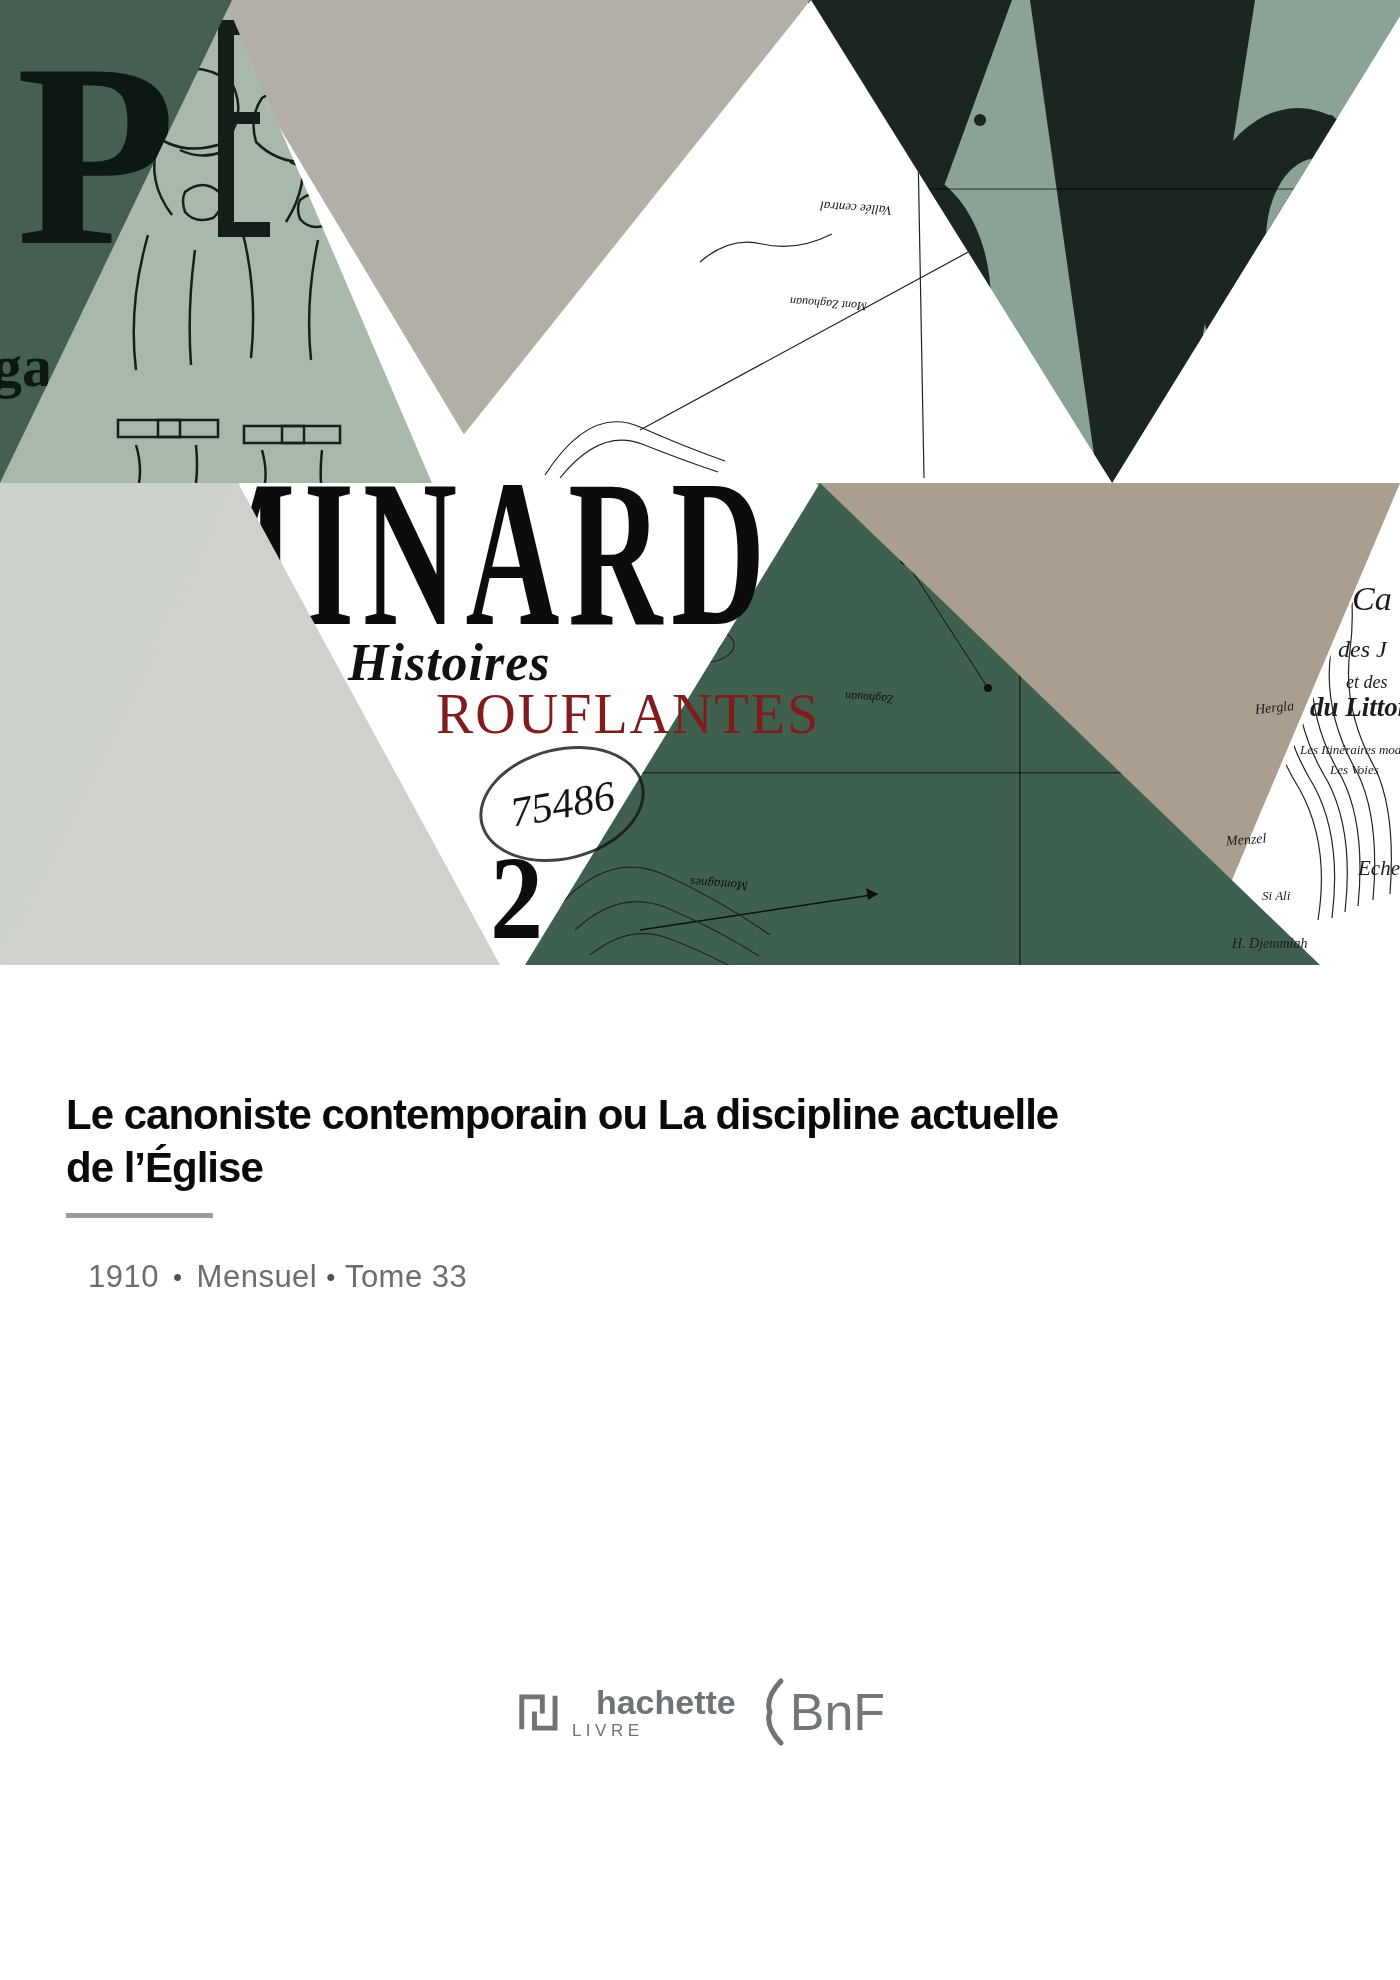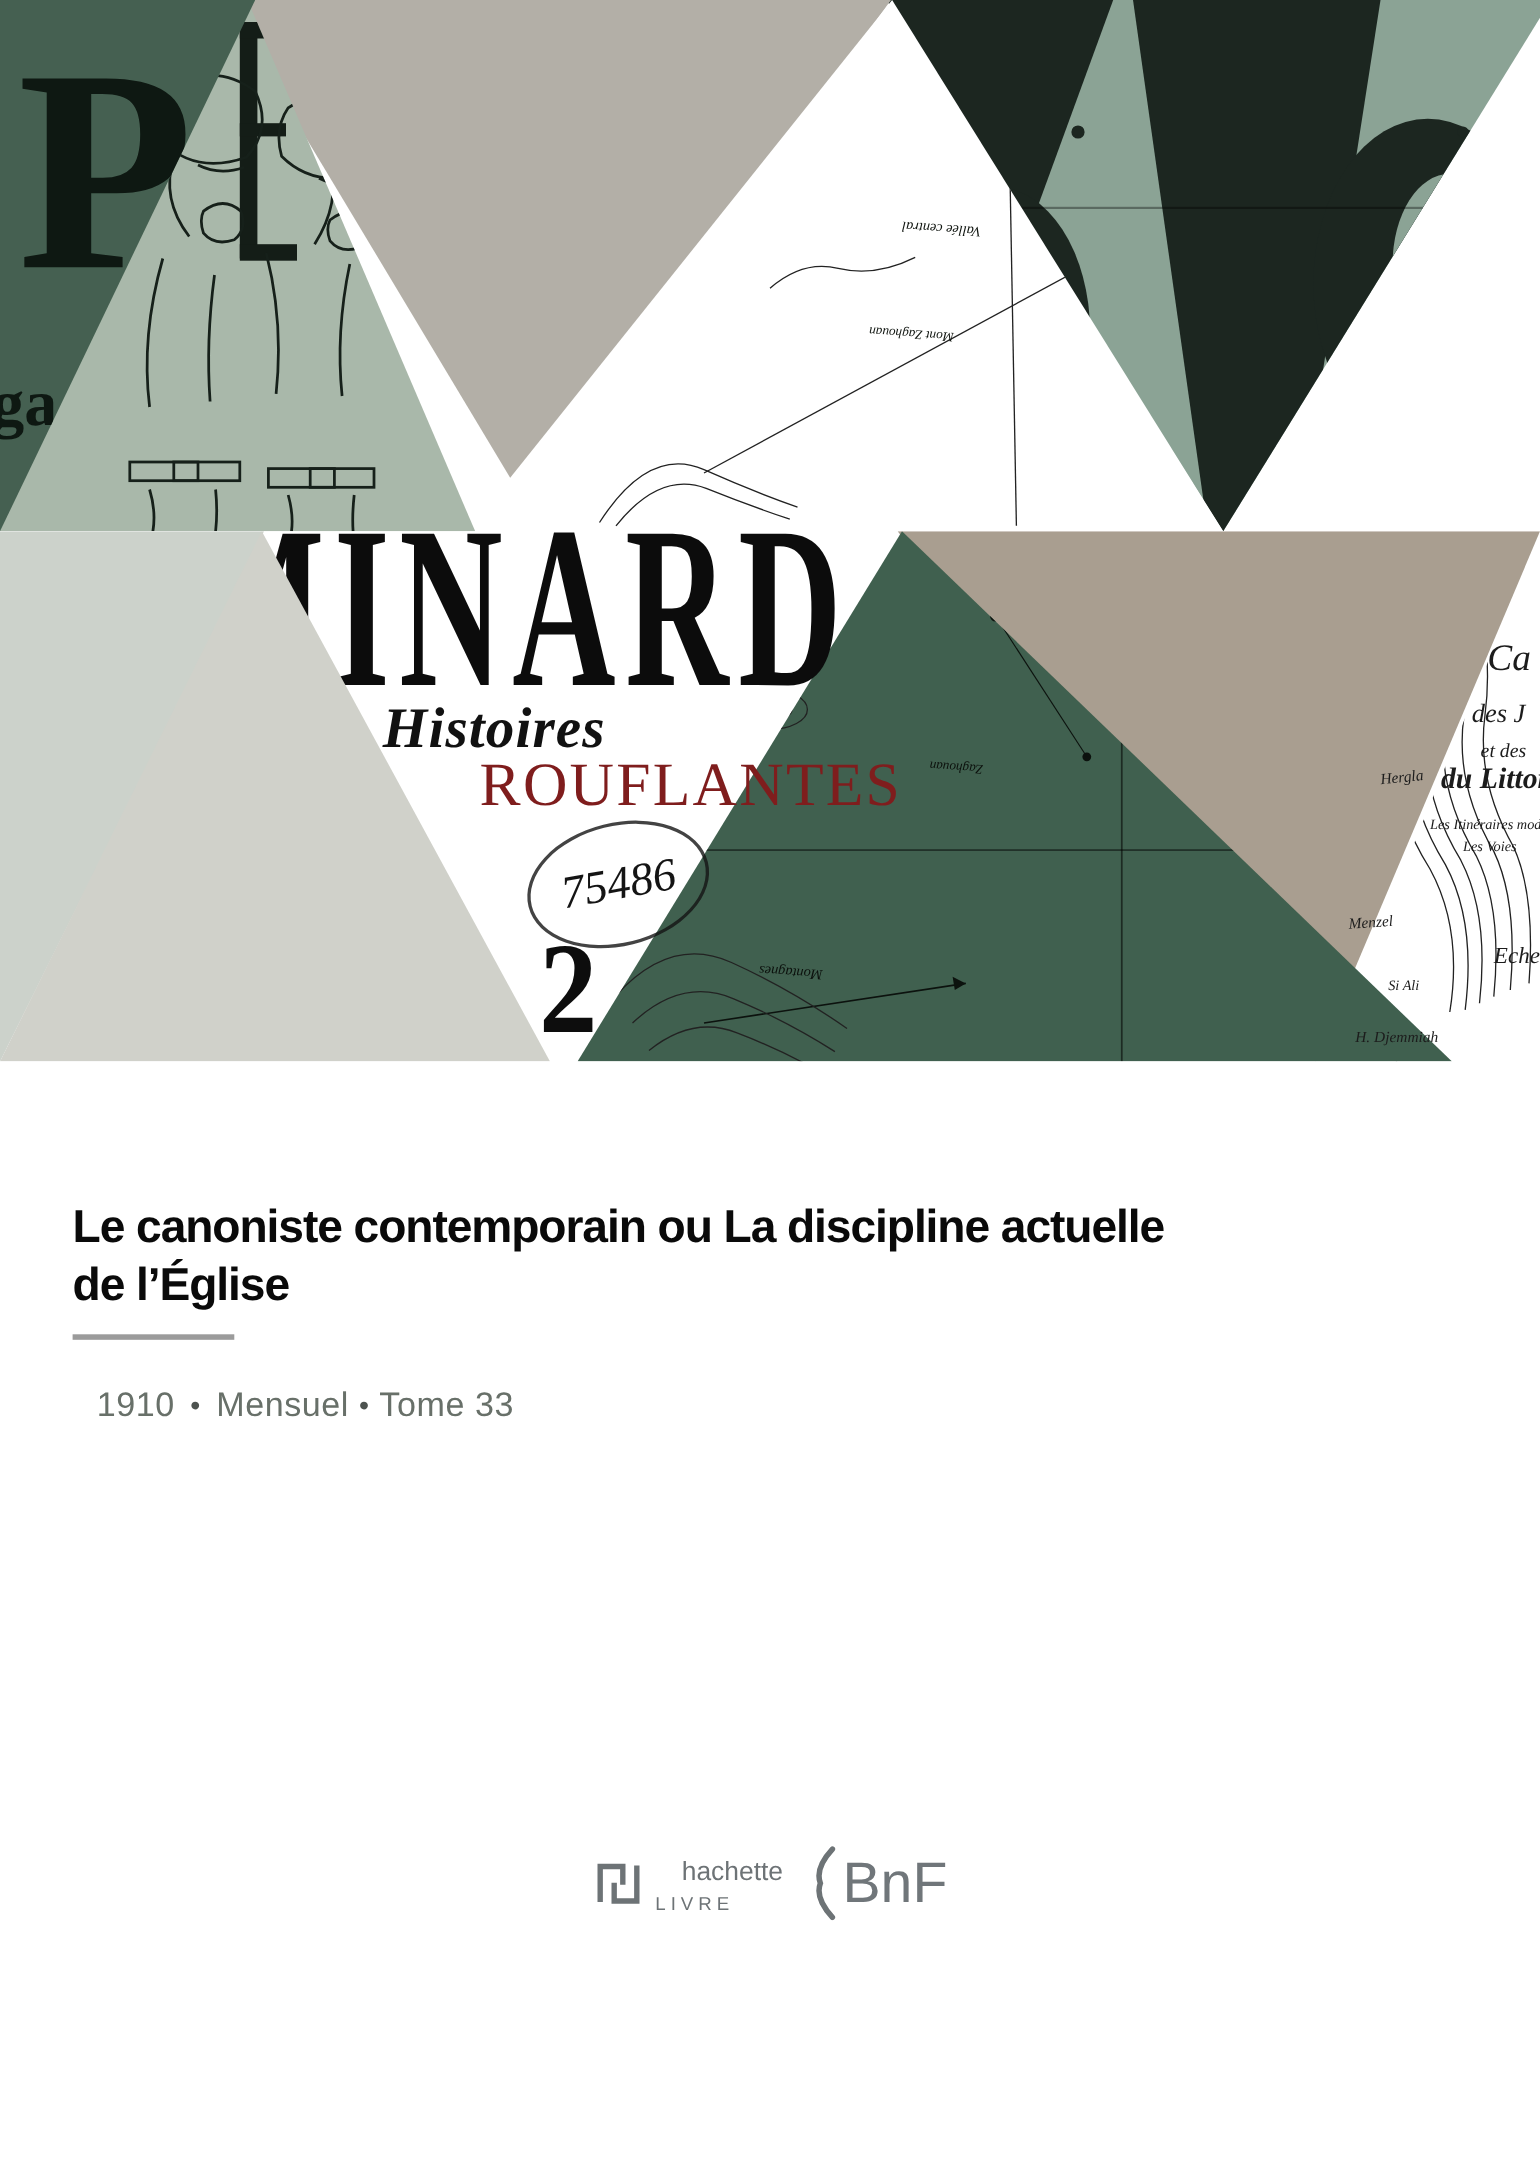--- a/index.html
+++ b/index.html
@@ -45,21 +45,21 @@
   .title{left:66px;top:1088px;color:#0a0a0a;font-weight:700;font-size:42px;line-height:53px;letter-spacing:-1px;}
   .title span{display:block;}
   .divider{left:66px;top:1213px;width:147px;height:5px;background:#9b9b9b;}
   .meta{left:88px;top:1259px;font-size:31px;color:#687069;letter-spacing:.5px;display:flex;align-items:center;}
   .meta .dot{color:#4d534f;font-size:26px;}
   .dot.d1{margin:0 14px;}
   .dot.d2{margin:0 9px;}
 
   .logo{left:50%;top:1678px;transform:translateX(-50%);display:flex;align-items:center;}
   .hach-text{margin-left:10px;color:#6d7376;}
-  .hach-text .h1{font-size:24px;font-weight:400;line-height:34px;margin-left:24px;}
+  .hach-text .h1{font-size:34px;font-weight:700;line-height:34px;margin-left:24px;}
   .hach-text .h2{font-size:17px;letter-spacing:4.5px;line-height:19px;margin-top:2px;}
   .brace{margin:0 6px 0 26px;}
   .bnf{font-size:52px;font-weight:400;color:#70767a;line-height:52px;}
 
   svg{display:block;}
   .eng{stroke:#16201a;fill:none;stroke-width:2.5;}
   .thin{stroke:#222;fill:none;stroke-width:1.2;}
 </style>
 </head>
 <body>

